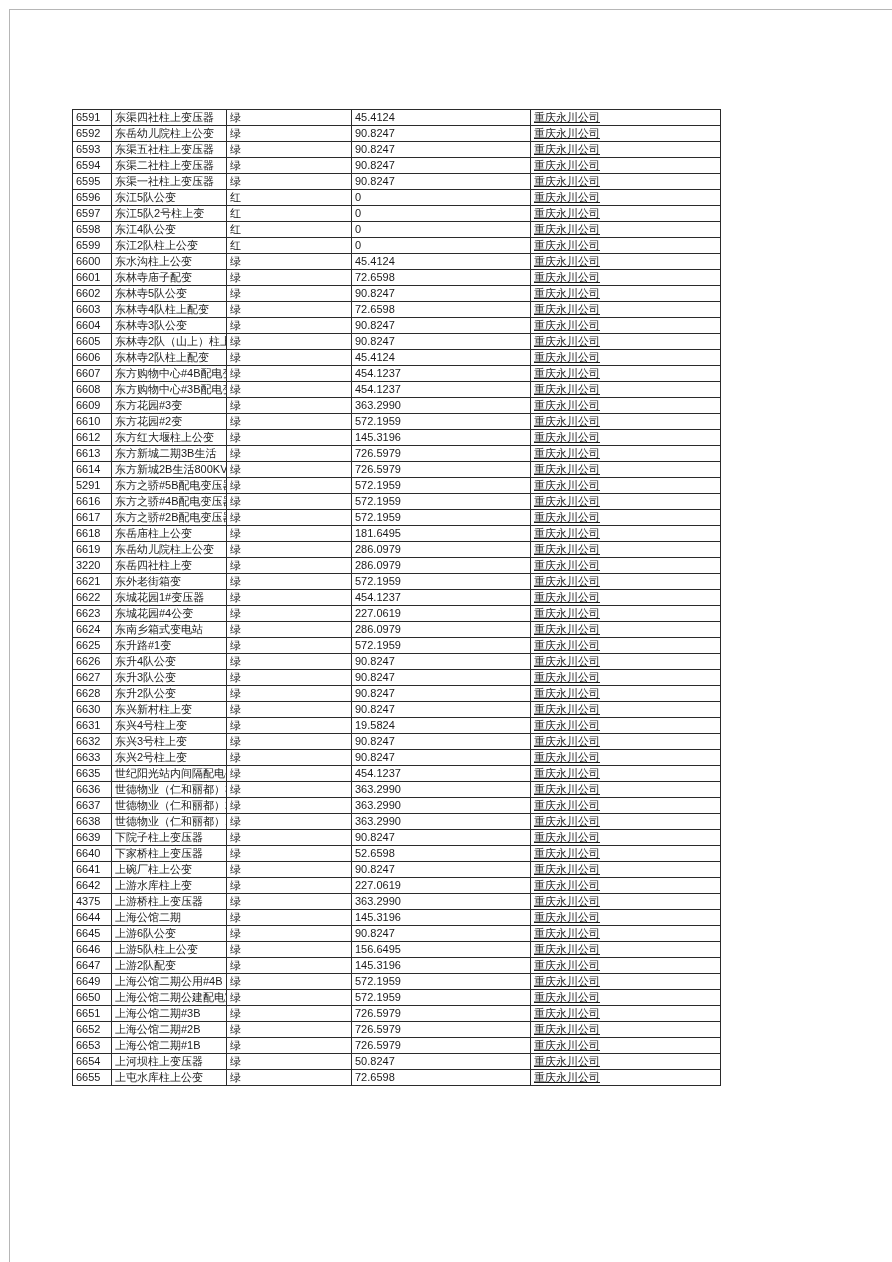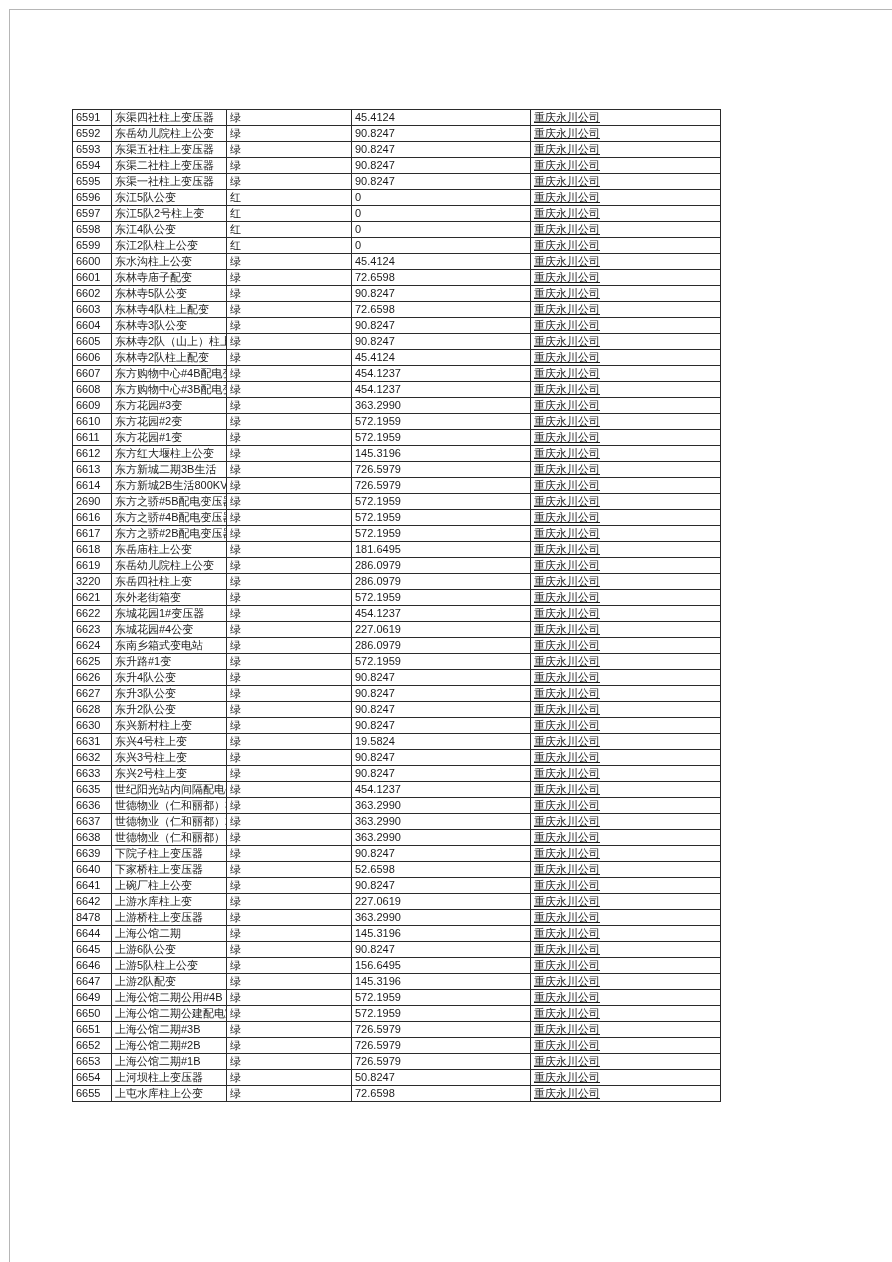--- a/index.html
+++ b/index.html
@@ -197,27 +197,20 @@
     <td class="c-company">重庆永川公司</td>
   </tr>
       <tr>
     <td class="c-id">6610</td>
     <td class="c-name">东方花园#2变</td>
     <td class="c-status">绿</td>
     <td class="c-value">572.1959</td>
     <td class="c-company">重庆永川公司</td>
   </tr>
       <tr>
-    <td class="c-id">6611</td>
-    <td class="c-name">东方花园#1变</td>
-    <td class="c-status">绿</td>
-    <td class="c-value">572.1959</td>
-    <td class="c-company">重庆永川公司</td>
-  </tr>
-      <tr>
     <td class="c-id">6612</td>
     <td class="c-name">东方红大堰柱上公变</td>
     <td class="c-status">绿</td>
     <td class="c-value">145.3196</td>
     <td class="c-company">重庆永川公司</td>
   </tr>
       <tr>
     <td class="c-id">6613</td>
     <td class="c-name">东方新城二期3B生活</td>
     <td class="c-status">绿</td>
@@ -225,21 +218,21 @@
     <td class="c-company">重庆永川公司</td>
   </tr>
       <tr>
     <td class="c-id">6614</td>
     <td class="c-name">东方新城2B生活800KVA</td>
     <td class="c-status">绿</td>
     <td class="c-value">726.5979</td>
     <td class="c-company">重庆永川公司</td>
   </tr>
       <tr>
-    <td class="c-id">2690</td>
+    <td class="c-id">5291</td>
     <td class="c-name">东方之骄#5B配电变压器</td>
     <td class="c-status">绿</td>
     <td class="c-value">572.1959</td>
     <td class="c-company">重庆永川公司</td>
   </tr>
       <tr>
     <td class="c-id">6616</td>
     <td class="c-name">东方之骄#4B配电变压器</td>
     <td class="c-status">绿</td>
     <td class="c-value">572.1959</td>
@@ -407,21 +400,21 @@
     <td class="c-company">重庆永川公司</td>
   </tr>
       <tr>
     <td class="c-id">6642</td>
     <td class="c-name">上游水库柱上变</td>
     <td class="c-status">绿</td>
     <td class="c-value">227.0619</td>
     <td class="c-company">重庆永川公司</td>
   </tr>
       <tr>
-    <td class="c-id">8478</td>
+    <td class="c-id">4375</td>
     <td class="c-name">上游桥柱上变压器</td>
     <td class="c-status">绿</td>
     <td class="c-value">363.2990</td>
     <td class="c-company">重庆永川公司</td>
   </tr>
       <tr>
     <td class="c-id">6644</td>
     <td class="c-name">上海公馆二期</td>
     <td class="c-status">绿</td>
     <td class="c-value">145.3196</td>

